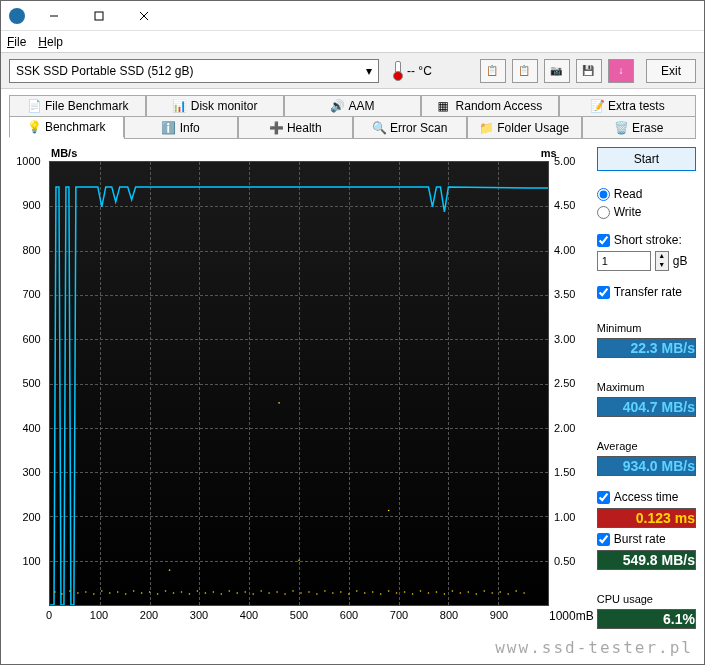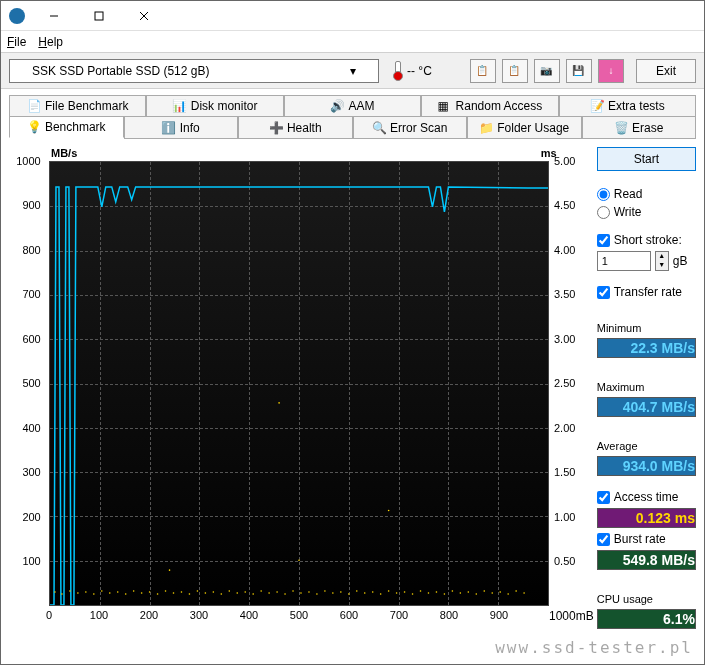--- a/index.html
+++ b/index.html
@@ -6,29 +6,29 @@
 body { background: #fff; width: 705px; height: 665px; overflow: hidden; border: 1px solid #666; }
 .titlebar { height: 30px; background: #fff; display: flex; align-items: center; padding: 0 8px; border-bottom: 1px solid #e0e0e0; }
 .titlebar .icon { width: 16px; height: 16px; margin-right: 6px; background: #1e6fa8; border-radius: 50%; }
 .titlebar .title { flex: 1; color: #000; }
 .titlebar .wbtn { width: 45px; height: 29px; display: flex; align-items: center; justify-content: center; }
 .titlebar .wbtn svg { width: 10px; height: 10px; }
 .menubar { height: 22px; display: flex; align-items: center; padding: 0 6px; gap: 12px; border-bottom: 1px solid #d0d0d0; }
 .menubar span { color: #000; }
 .menubar span u { text-decoration: underline; }
 .toolbar { height: 36px; display: flex; align-items: center; padding: 4px 8px; gap: 6px; background: #f0f0f0; border-bottom: 1px solid #d0d0d0; }
-.device-select { flex: 0 0 370px; height: 24px; border: 1px solid #7a7a7a; background: #fff; display: flex; align-items: center; padding: 0 22px; justify-content: space-between; }
+.device-select { flex: 0 0 370px; height: 24px; border: 1px solid #7a7a7a; background: #fff; display: flex; align-items: center; padding: 0 6px; justify-content: space-between; }
 .temp { display: flex; align-items: center; gap: 4px; margin-left: 6px; }
 .thermo { display: inline-block; width: 12px; height: 20px; position: relative; }
 .thermo::before { content: ""; position: absolute; left: 4px; top: 0; width: 4px; height: 14px; background: #fff; border: 1px solid #888; border-radius: 2px 2px 0 0; }
 .thermo::after { content: ""; position: absolute; left: 2px; bottom: 0; width: 8px; height: 8px; background: #d00; border-radius: 50%; border: 1px solid #888; }
 .spacer { flex: 1; }
 .tbtn { width: 26px; height: 24px; border: 1px solid #999; background: #f7f7f7; display: flex; align-items: center; justify-content: center; font-size: 10px; }
 .tbtn.pink { background: #e85fa8; color: #fff; }
-.exitbtn { width: 60px; height: 24px; border: 1px solid #999; background: #f7f7f7; text-align: center; line-height: 22px; margin-left: 6px; }
+.exitbtn { width: 50px; height: 24px; border: 1px solid #999; background: #f7f7f7; text-align: center; line-height: 22px; margin-left: 6px; }
 .tabs-wrap { padding: 6px 8px 0 8px; }
 .tabrow { display: flex; }
 .tab { flex: 1; height: 22px; border: 1px solid #aaa; background: #f4f4f4; display: flex; align-items: center; justify-content: center; gap: 4px; font-size: 11px; position: relative; }
 .tabrow.bottom .tab { border-top: none; }
 .tab.active { background: #fff; border-bottom: 1px solid #fff; z-index: 2; }
 .tabrow.bottom .tab.active { border-top: 1px solid #aaa; margin-top: -1px; }
 .tab .ticon { width: 14px; height: 14px; display: inline-block; }
 .content { padding: 8px; display: flex; gap: 12px; }
 .chart-area { position: relative; width: 580px; height: 490px; }
 .axis-label { position: absolute; font-size: 11px; font-weight: bold; }
@@ -43,21 +43,21 @@
 .radio, .check { display: flex; align-items: center; gap: 4px; font-size: 11px; }
 .radio input, .check input { margin: 0; }
 .sep { height: 6px; }
 .numbox { display: flex; align-items: center; gap: 4px; }
 .numbox input { width: 54px; height: 20px; border: 1px solid #7a7a7a; padding: 0 4px; font-size: 11px; }
 .spin { width: 14px; height: 20px; border: 1px solid #7a7a7a; background: #f0f0f0; display: flex; flex-direction: column; }
 .spin div { flex: 1; font-size: 7px; text-align: center; line-height: 8px; }
 .stat-label { font-size: 11px; margin-top: 19px; }
 .stat-val { font-size: 14px; font-weight: bold; text-align: right; padding: 1px 0; border: 1px solid #555; }
 .stat-blue { background: #1e6fa8; color: #5fd3ff; }
-.stat-yellow { background: #701a75; color: #ffd700; padding-left: 24px; }
+.stat-yellow { background: #b91c1c; color: #ffd700; padding-left: 24px; }
 .stat-black { background: #14532d; color: #fff; }
 .progress { height: 16px; border: 1px solid #888; background: #f0f0f0; position: relative; }
 .progress .fill { position: absolute; left: 0; top: 0; bottom: 0; width: 100%; background: #00a000; }
 .progress .ptxt { position: absolute; right: 4px; top: 0; line-height: 14px; font-size: 15px; color: #000; }
 .watermark { position: absolute; right: 12px; bottom: 8px; font-family: monospace; font-size: 16px; color: rgba(0,0,0,0.35); letter-spacing: 2px; }
 svg.line-chart { position: absolute; left: 0; top: 0; width: 100%; height: 100%; }
 </style>
 </head>
 <body>
 

